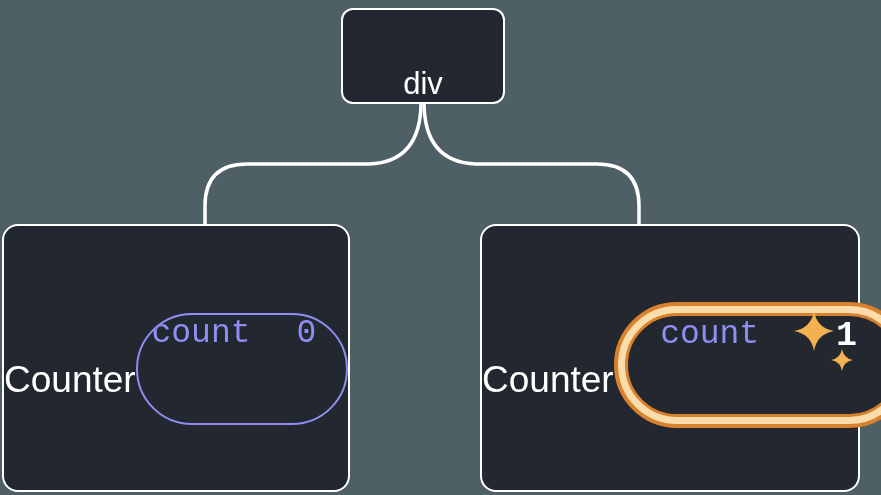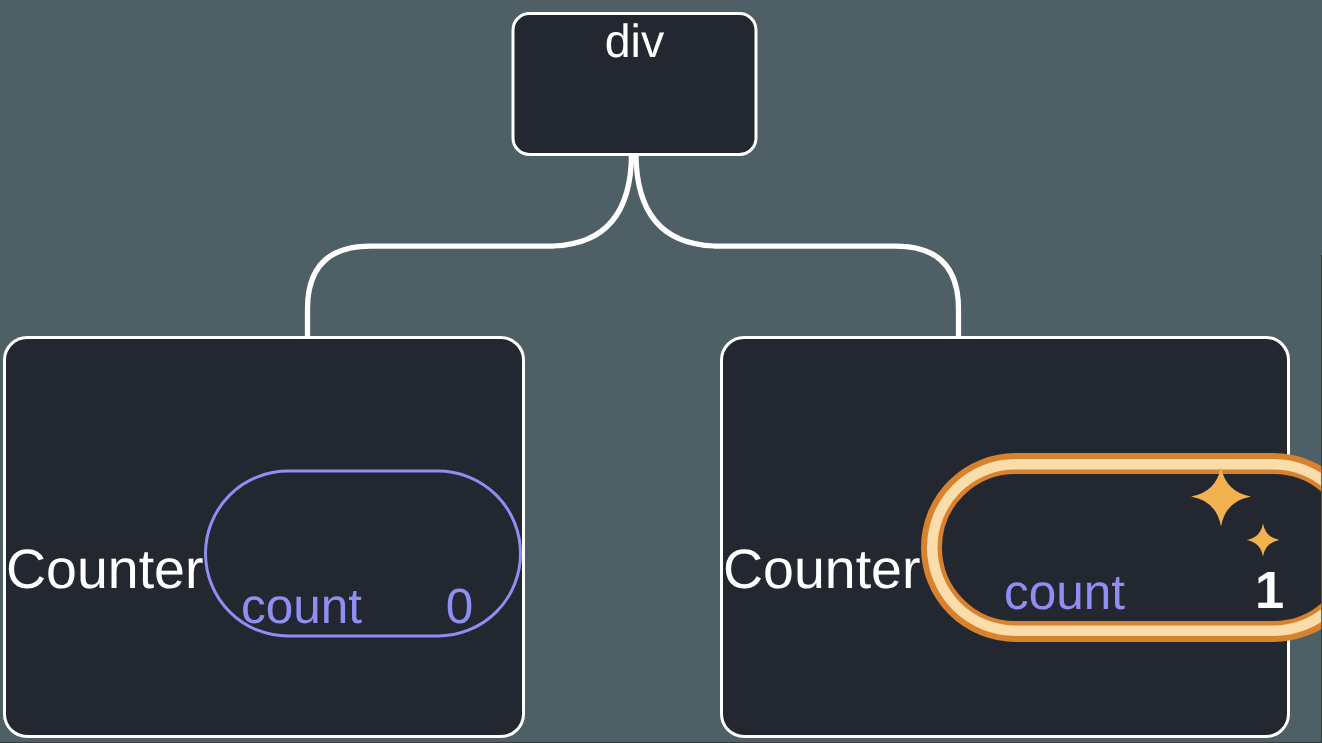--- a/index.html
+++ b/index.html
@@ -17,21 +17,21 @@
     stroke:var(--connector,#fff);
     stroke-width:3.5;
     stroke-linecap:round;
   }
   
   .root-node{
     position:absolute;left:341px;top:8px;width:160px;height:92px;
     background:var(--node-fill,#23272f);
     border:2.5px solid var(--node-border,#fff);
     border-radius:12px;
-    display:flex;align-items:flex-start;justify-content:center;
+    display:flex;align-items:flex-end;justify-content:center;
     color:var(--title-text,#fff);
     font-size:31px;
   }
   
   .card{
     position:absolute;top:224px;height:268px;
     background:var(--node-fill,#23272f);
     border:2.5px solid var(--node-border,#fff);
     border-radius:16px;
     display:flex;flex-direction:row;align-items:center;
@@ -40,30 +40,31 @@
   .card.left{left:2px;width:348px;}
   .card.right{left:480px;width:380px;}
   .card-title{
     color:var(--title-text,#fff);
     font-size:37px;
     margin-top:42px;
     line-height:1;
   }
   
   .pill{
-    display:flex;align-items:flex-end;
+    display:flex;align-items:flex-start;
     background:var(--node-fill,#23272f);
     border:2.5px solid var(--state-purple,#8f8ef3);
     border-radius:999px;
     height:112px;width:268px;
     box-sizing:border-box;
     color:var(--state-purple,#8f8ef3);
     font-size:33px;
     margin-top:22px;
     overflow:hidden;
+    font-family:Liberation Mono, monospace;
   }
   .pill .cell-label{flex:1.6;display:flex;align-items:center;justify-content:center;}
   .pill .divider{width:2.5px;background:var(--state-purple,#8f8ef3);}
   .pill .cell-value{flex:1;display:flex;align-items:center;justify-content:center;}
   
   .hl-ring{
     margin-top:14px;
     background:var(--highlight-cream,#fbdcab);
     border:4px solid var(--highlight-orange,#d9822e);
     border-radius:999px;

